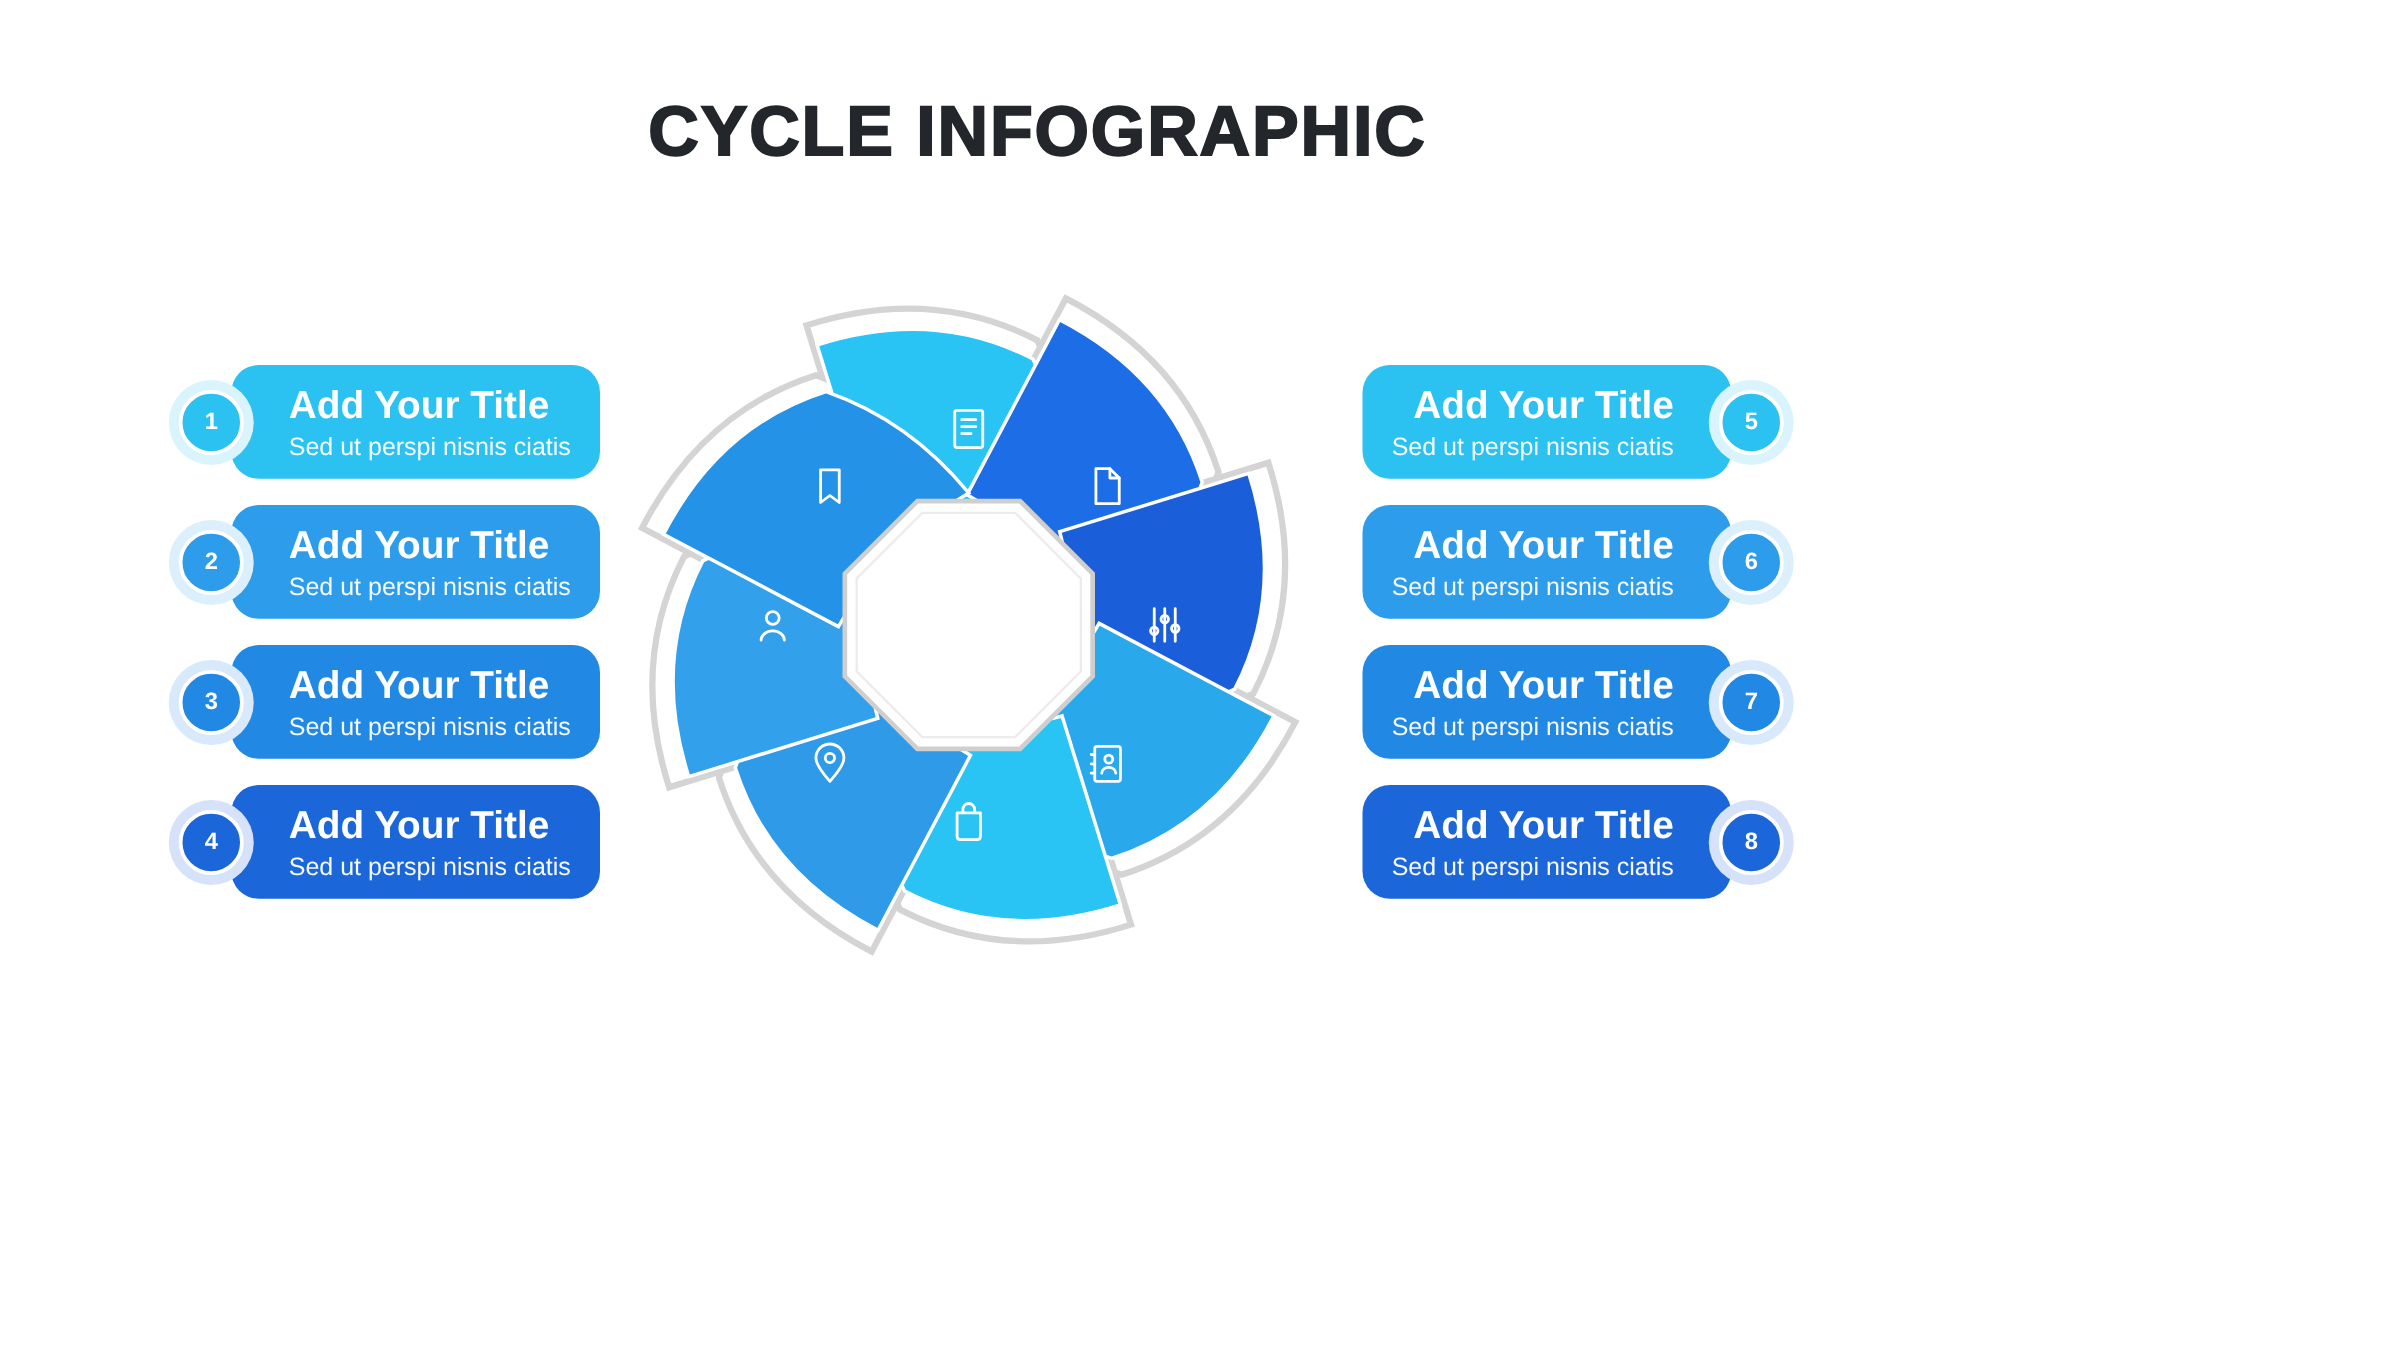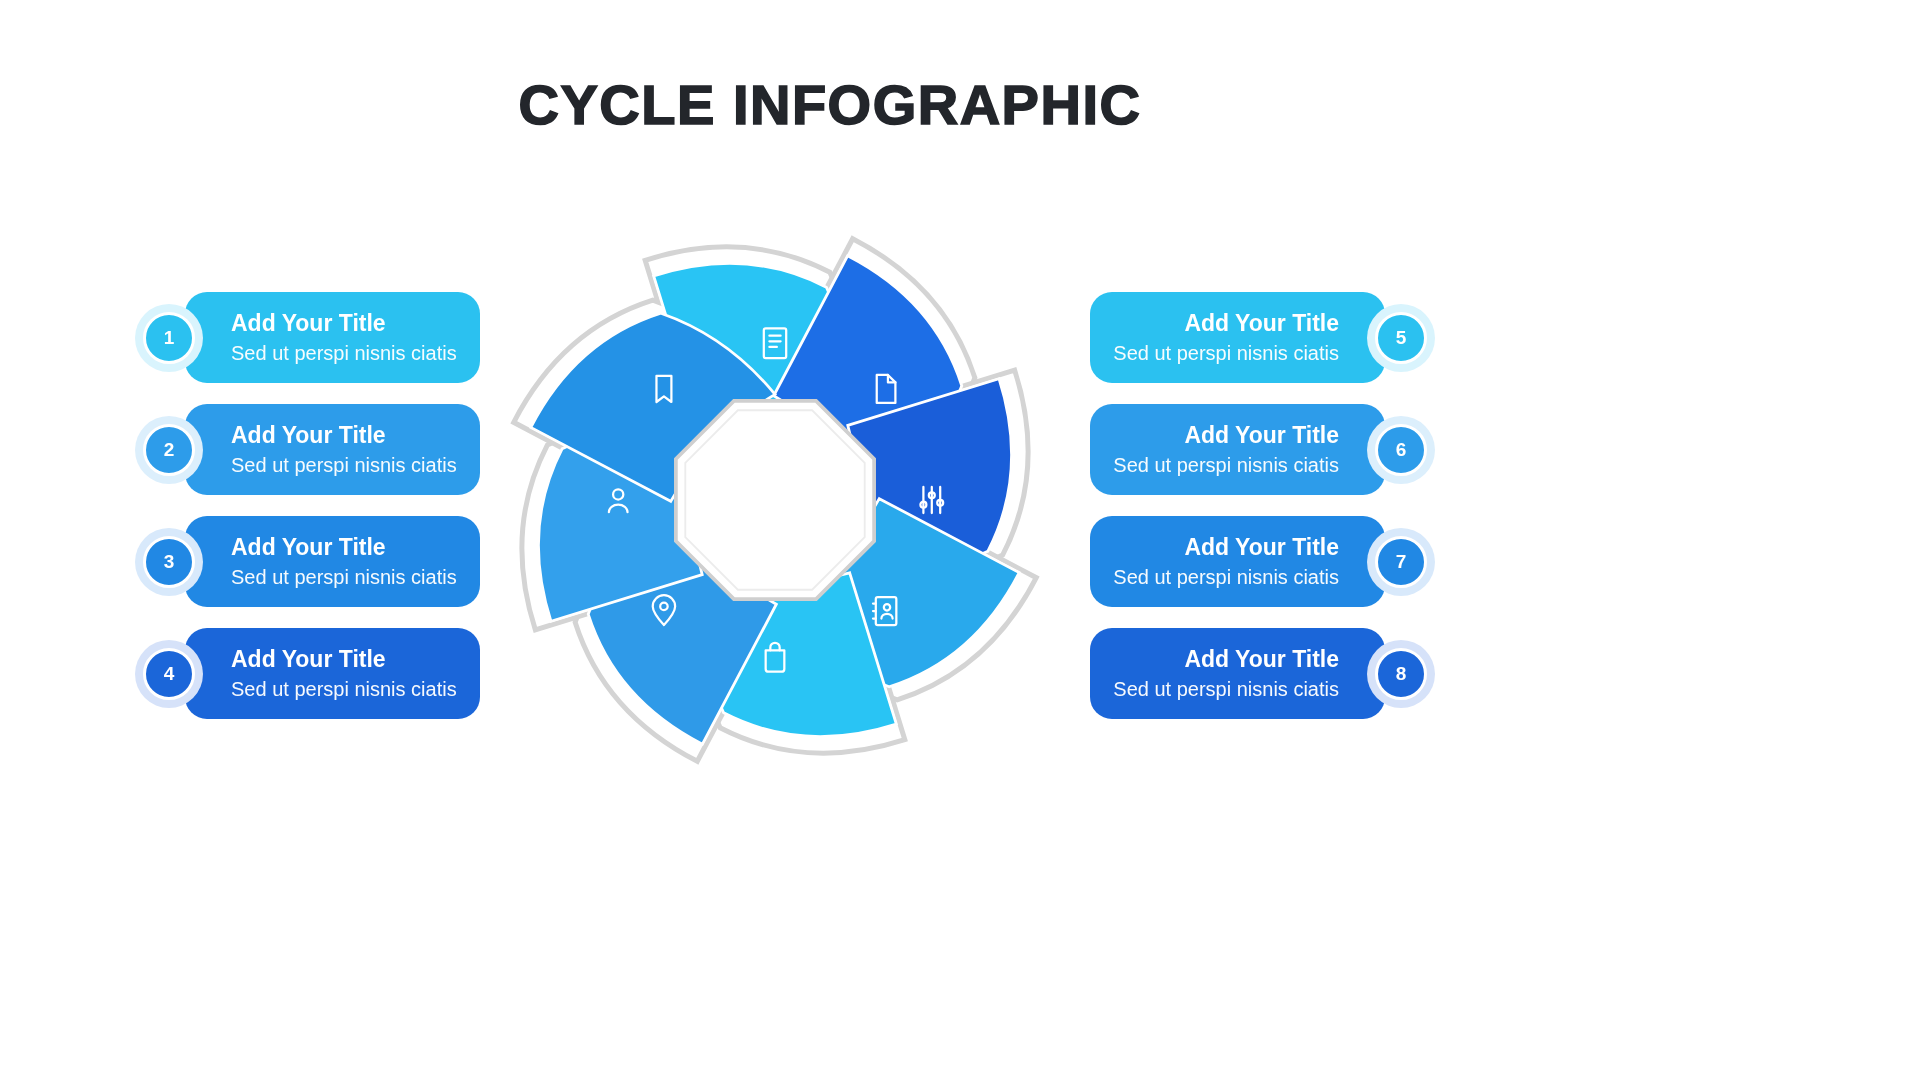--- a/index.html
+++ b/index.html
@@ -38,21 +38,21 @@
     width: 295px;
     height: 91px;
     border-radius: 22px;
     color: #ffffff;
     display: flex;
     flex-direction: column;
     justify-content: center;
   }
   .col-left  .card { padding-left: 46px;  padding-right: 18px; text-align: left; }
   .col-right .card { padding-right: 46px; padding-left: 18px;  text-align: right; }
-  .card .t { font-size: 23px; font-weight: 700; margin-bottom: 5px; }
+  .card .t { font-size: 31px; font-weight: 700; margin-bottom: 5px; }
   .card .d { font-size: 20px; font-weight: 400; opacity: 0.96; }
   .badge-halo {
     position: absolute;
     top: 50%;
     transform: translateY(-50%);
     width: 68px;
     height: 68px;
     border-radius: 50%;
     display: flex;
     align-items: center;

